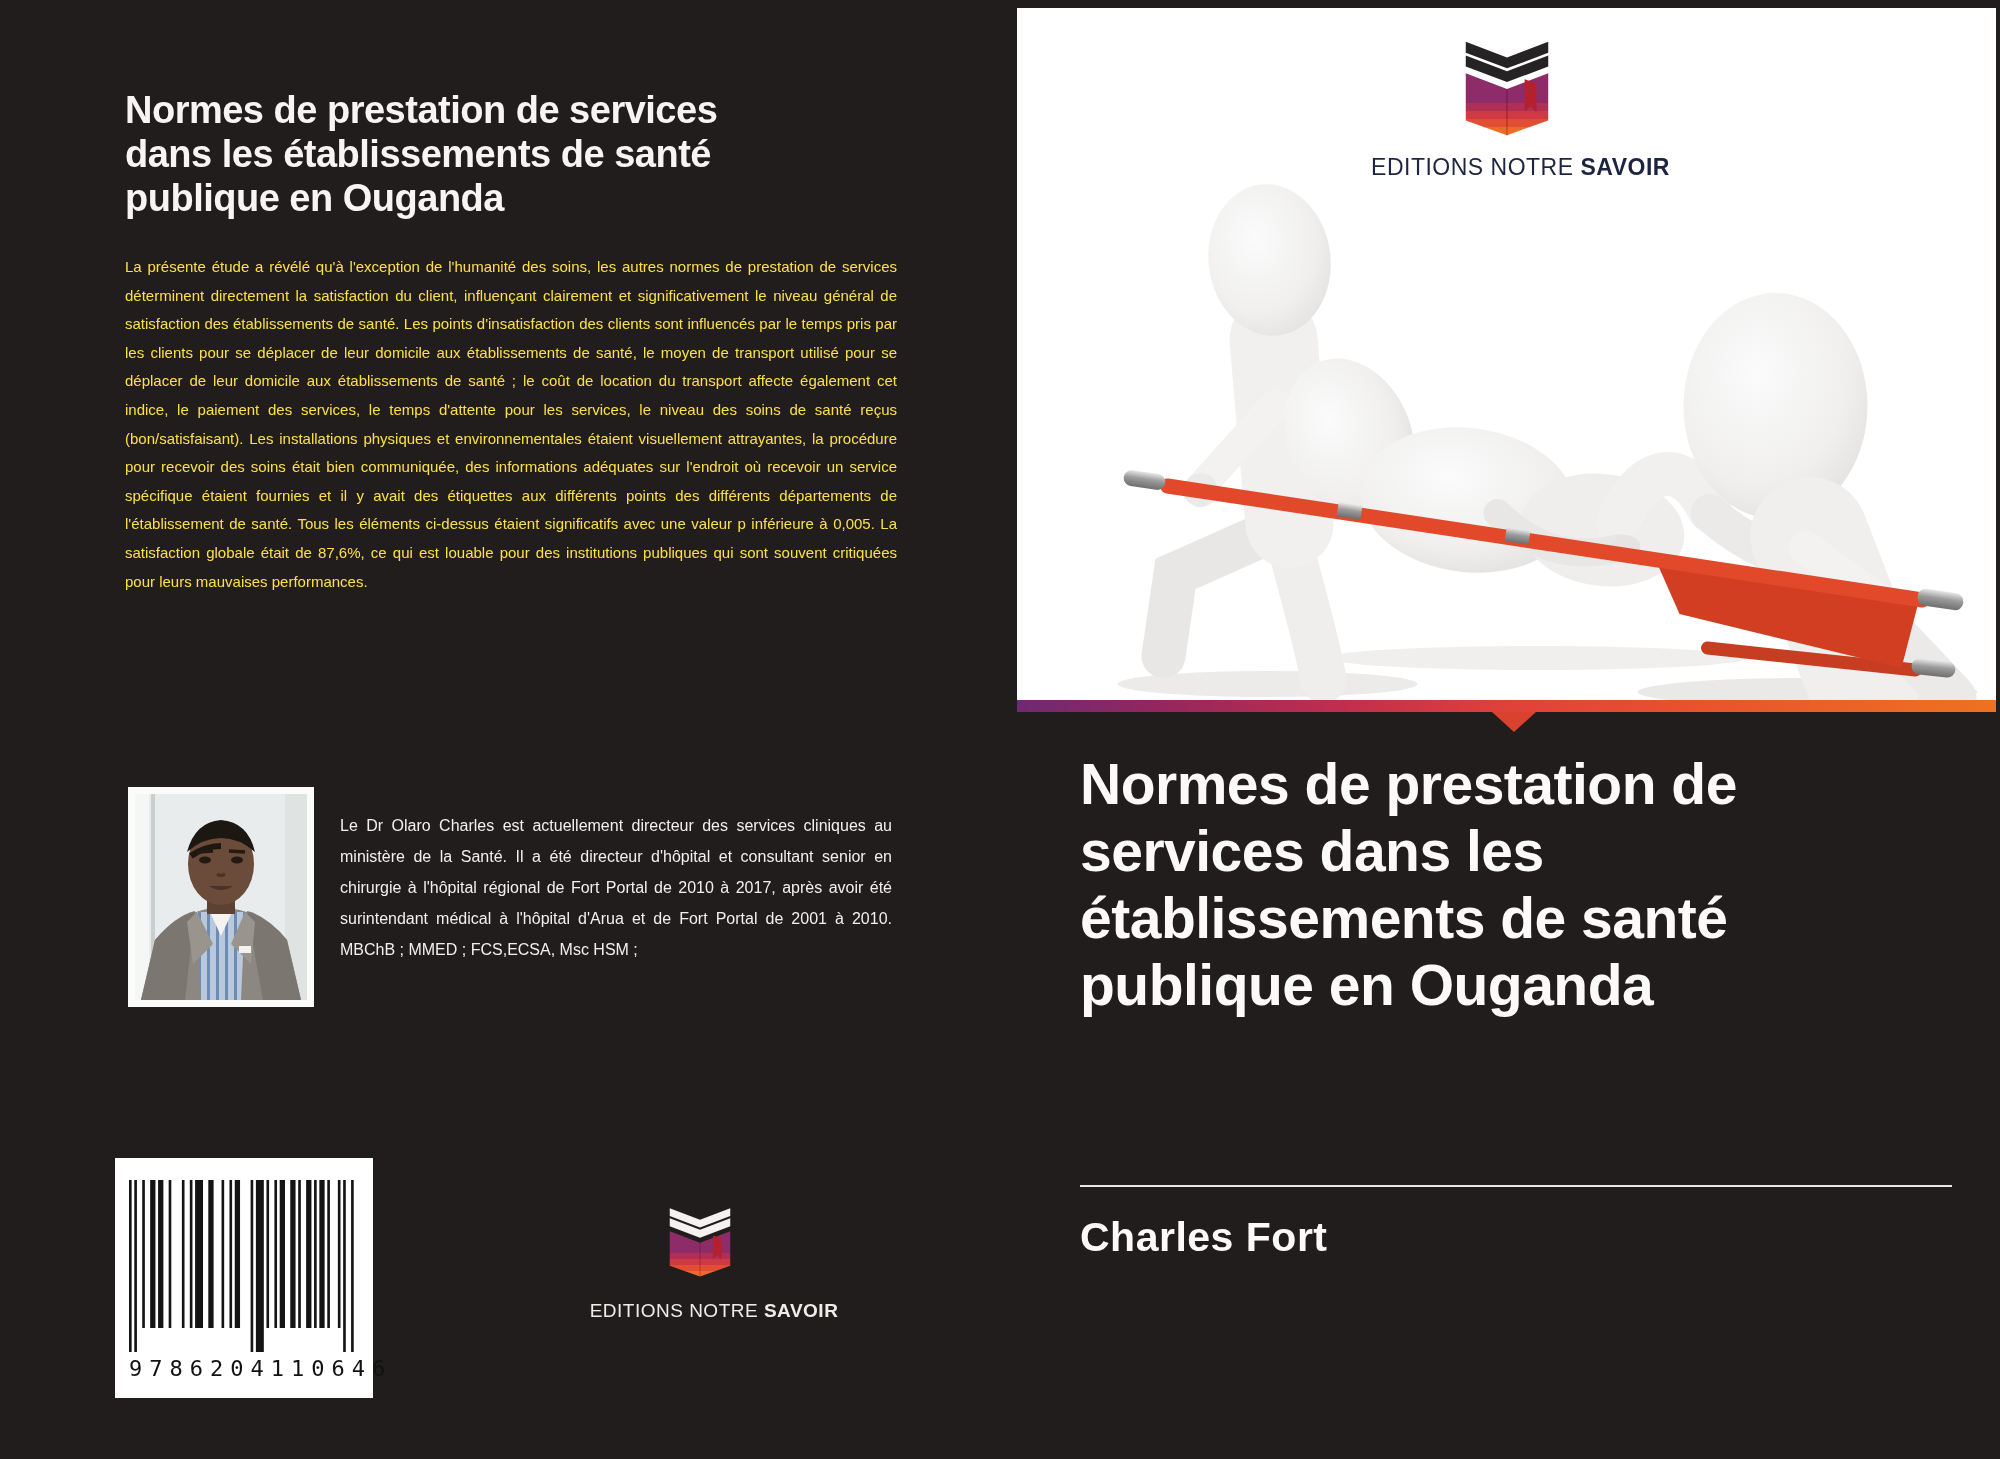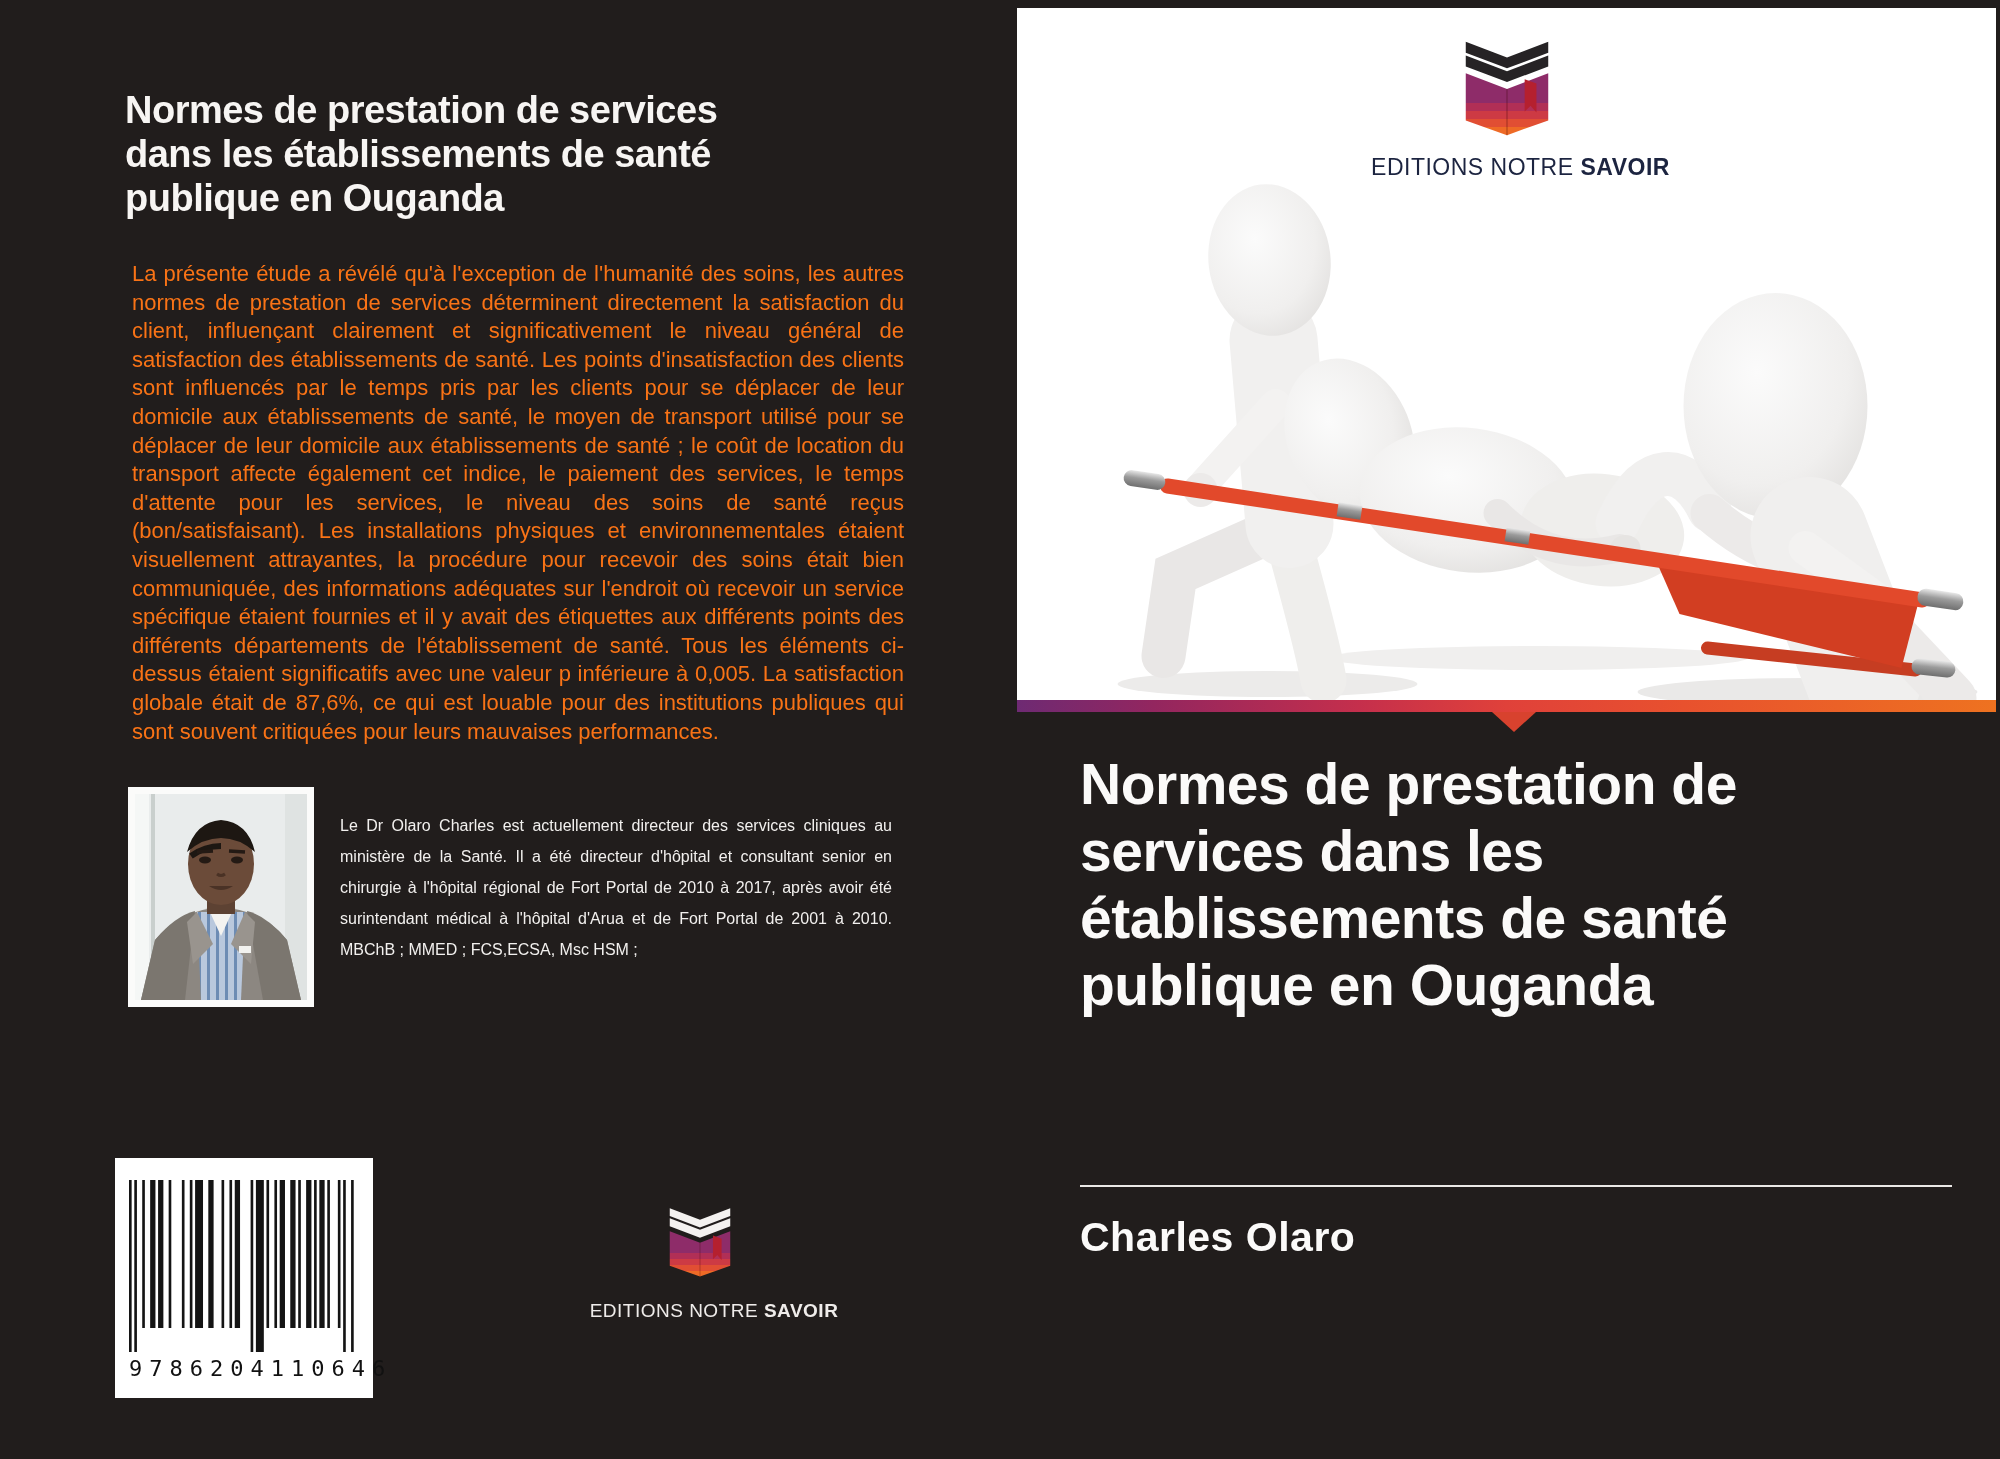--- a/index.html
+++ b/index.html
@@ -4,22 +4,22 @@
 <style>
   html,body{margin:0;padding:0;background:#211d1c;}
   body{width:2000px;height:1459px;overflow:hidden;
        font-family:"Liberation Sans", sans-serif;}
   .book{position:relative;width:2000px;height:1114px;background:#211d1c;}
 
   
   .back-cover{position:absolute;left:0;top:0;width:1016px;height:1459px;}
   .back-title{position:absolute;left:125px;top:88px;width:800px;
       color:#f7f5f3;font-size:38px;font-weight:bold;line-height:44px;letter-spacing:-0.5px;}
-  .synopsis{position:absolute;left:132px;top:238px;width:772px;
-      color:#f97316;font-size:22px;line-height:28.6px;text-align:justify;}
+  .synopsis{position:absolute;left:125px;top:238px;width:772px;
+      color:#fde047;font-size:15px;line-height:28.6px;text-align:justify;}
   .author-photo{position:absolute;left:128px;top:787px;width:172px;height:206px;
       border:7px solid #fbfbfa;background:#e8ebea;}
   .author-photo svg{display:block;width:100%;height:100%;}
   .bio{position:absolute;left:340px;top:794px;width:552px;
       color:#f2f0ee;font-size:16px;line-height:31px;text-align:justify;}
 
   .barcode-box{position:absolute;left:115px;top:1158px;width:258px;height:240px;
       background:#ffffff;}
   .barcode-box svg{display:block;width:100%;height:100%;}
   .barcode-digits{position:absolute;left:14px;right:14px;top:198px;
@@ -269,15 +269,15 @@
     </div>
 
     <div class="front-title">
       <div>Normes de prestation de</div>
       <div>services dans les</div>
       <div>établissements de santé</div>
       <div>publique en Ouganda</div>
     </div>
 
     <div class="front-rule"></div>
-    <div class="front-author">Charles Olaro</div>
+    <div class="front-author">Charles Fort</div>
   </div>
 </div>
 
 </body></html>

